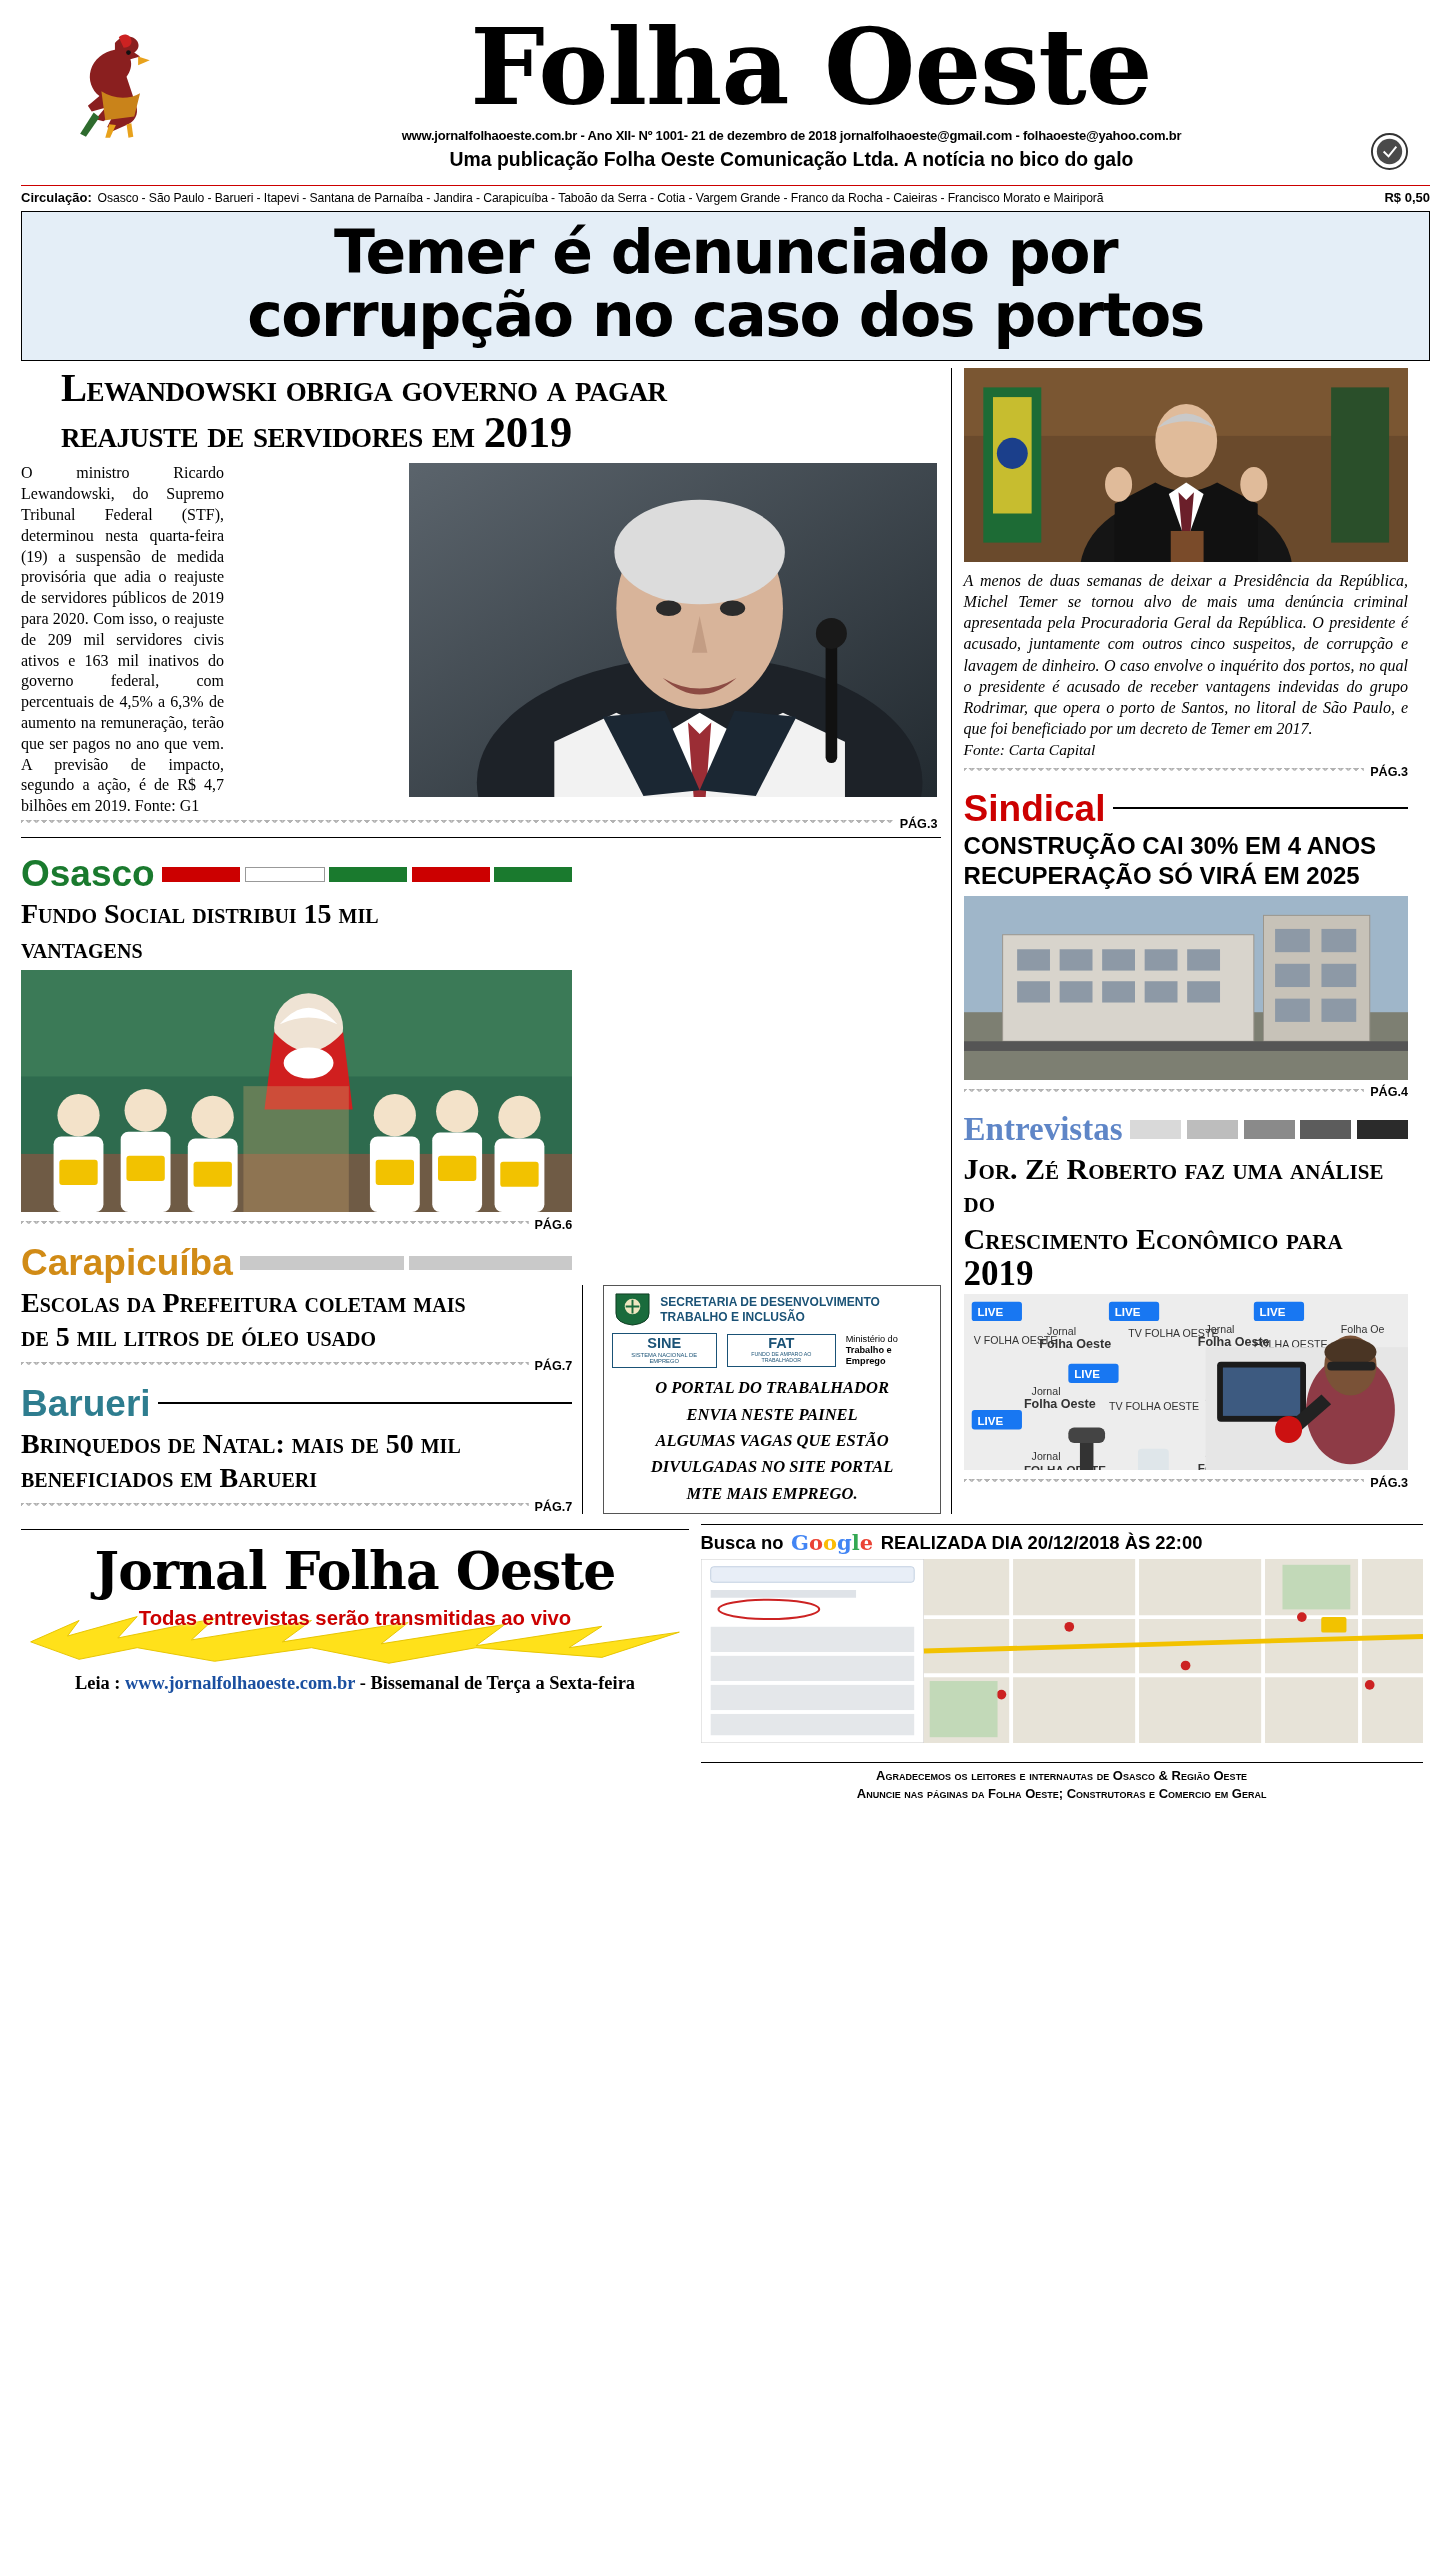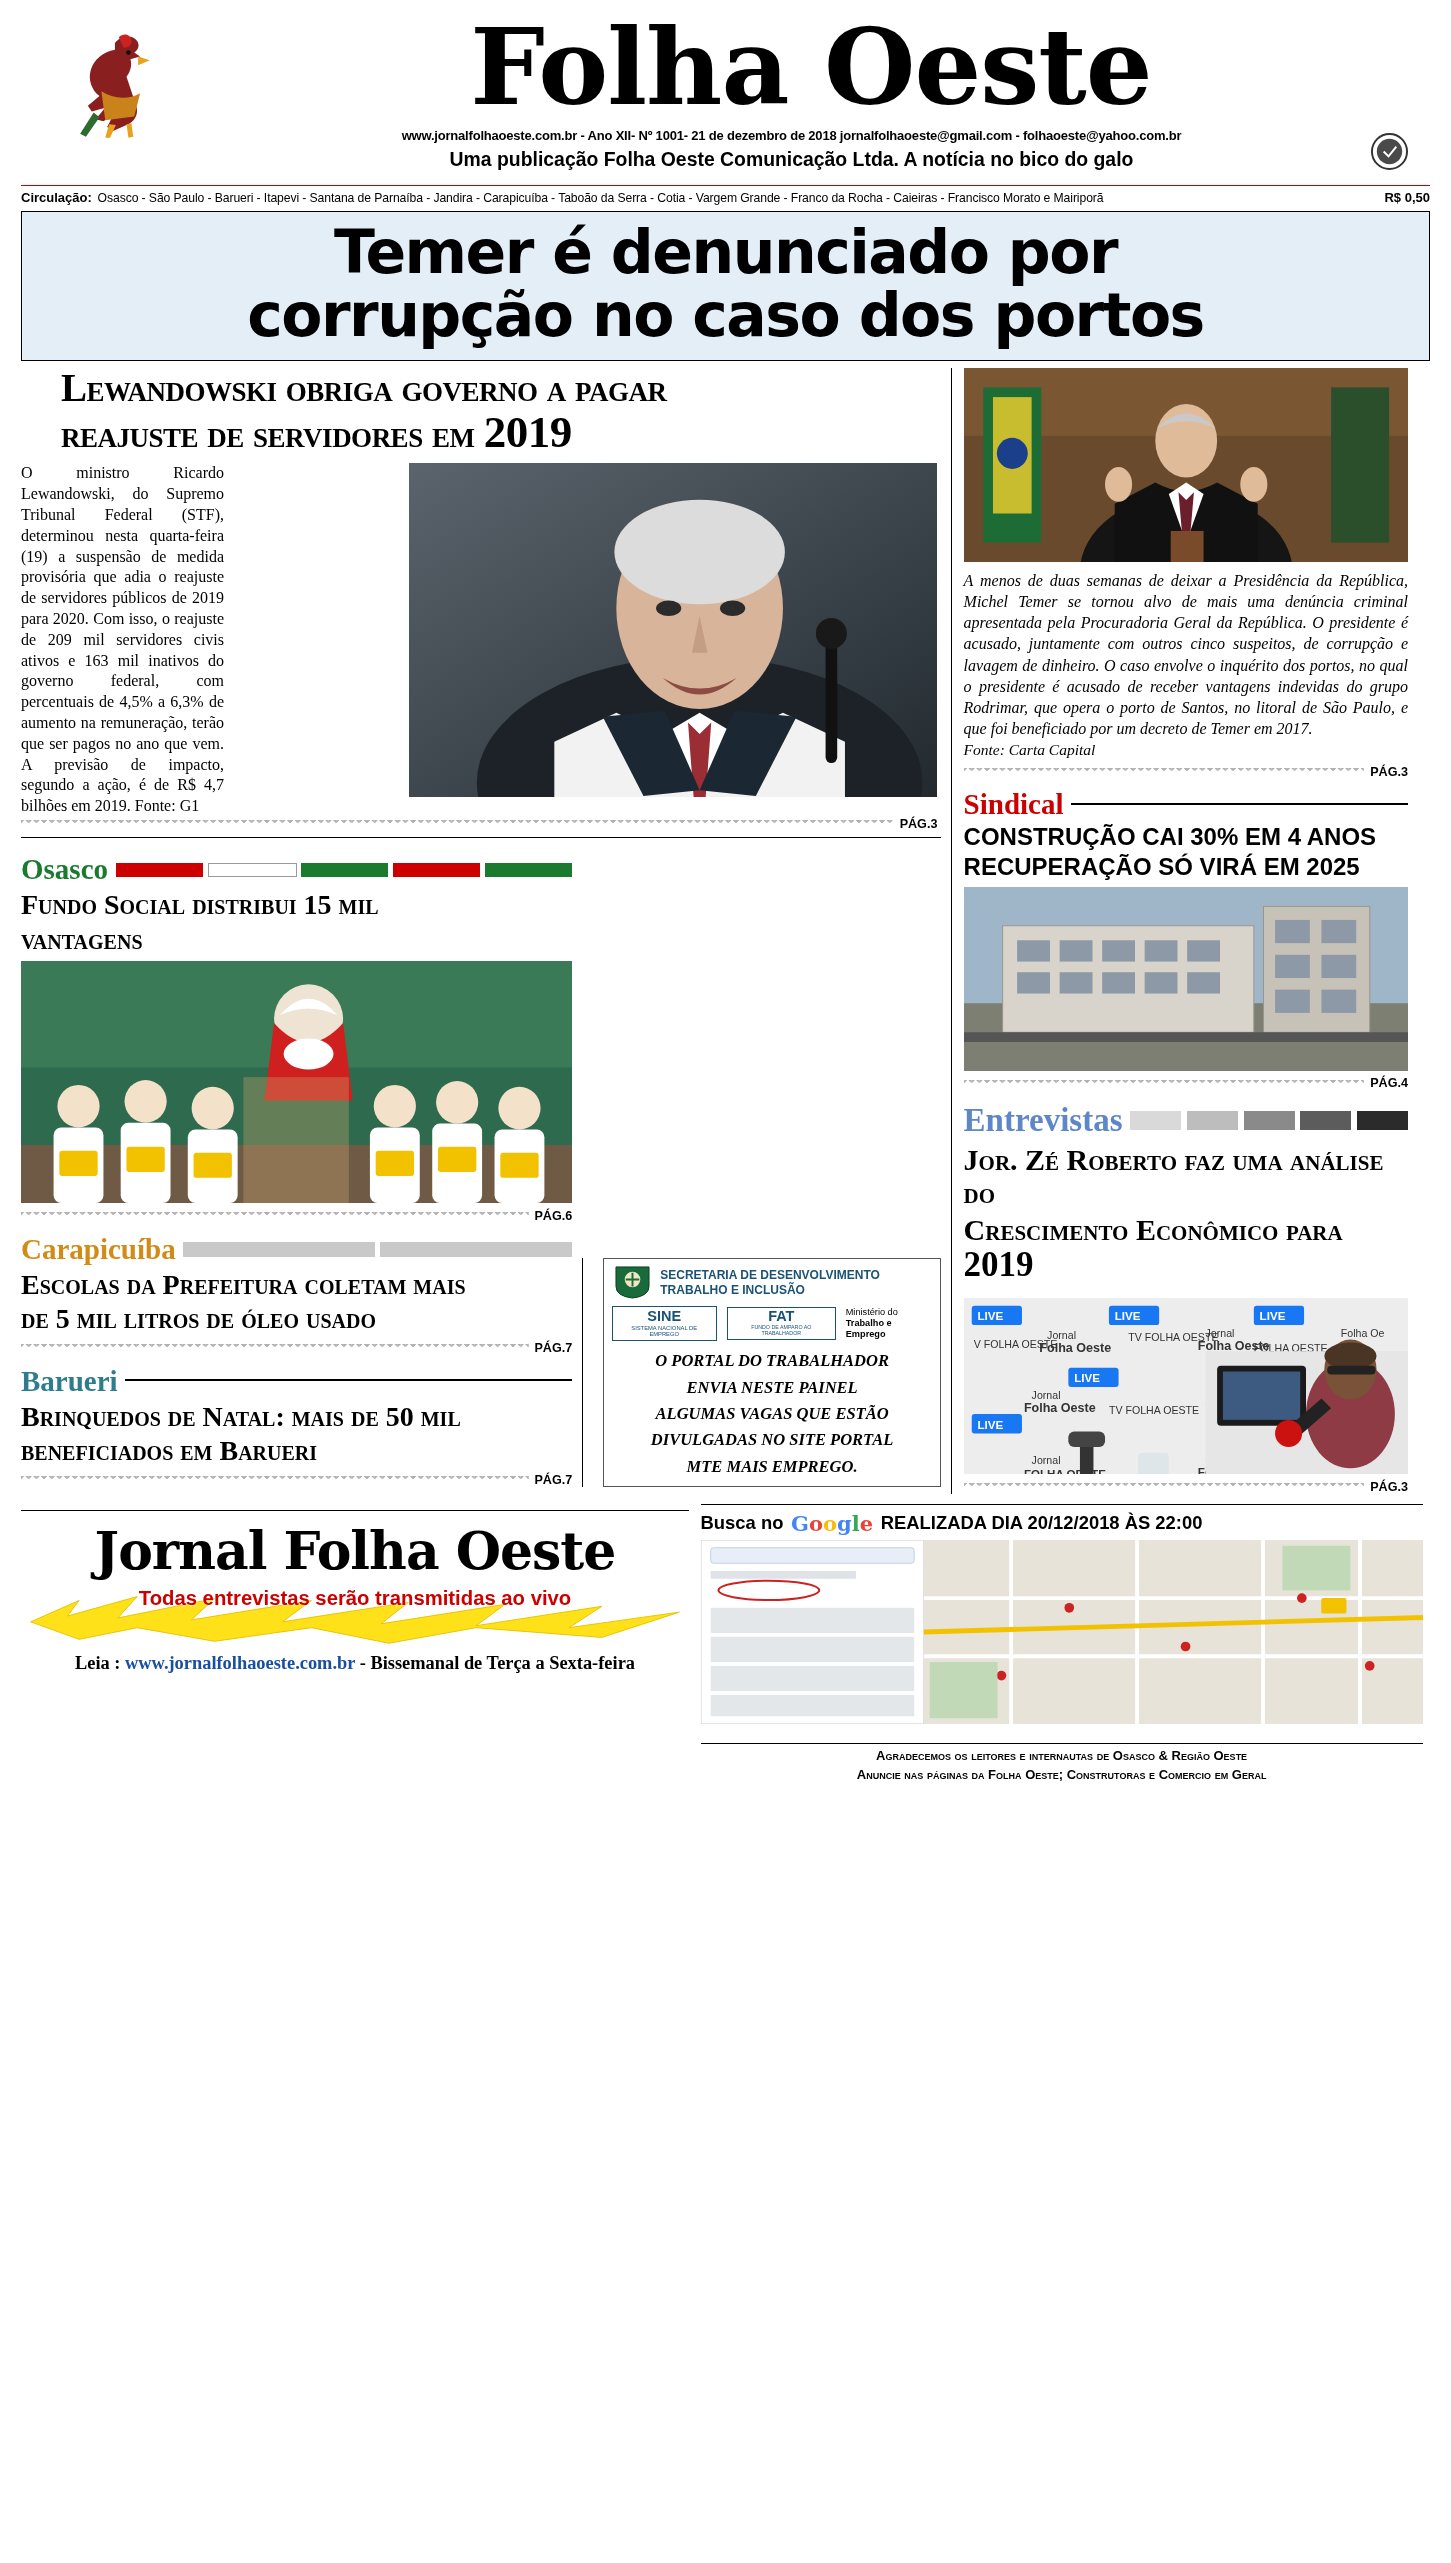--- a/index.html
+++ b/index.html
@@ -106,22 +106,22 @@
   .temer-text {
     margin-top:7.7px; font-size:16px; line-height:1.32;
     text-align:justify; font-style:italic;
   }
   .temer-src { font-style:italic; font-size:15.5px; margin-top:1.9px; }
 
   .sec-head {
     display:flex; align-items:center; gap:7.7px; margin-top:9.7px;
   }
   .sec-head .label {
-    font-family:Liberation Serif, serif;
-    font-size:29px; font-weight:bold;
+    font-family:Liberation Sans, sans-serif;
+    font-size:37px; font-weight:bold;
   }
   .sec-head .label.green { color:#1a7a2e; }
   .sec-head .label.orange { color:#d18b16; }
   .sec-head .label.teal { color:#2e7d8f; }
   .sec-head .label.red { color:#cc0000; }
   .sec-head .bars { flex:1; display:flex; gap:4.8px; height:15.5px; align-items:center; }
   .sec-head .bars i { display:block; height:14.5px; flex:1; }
   .sec-head .rule2 { flex:1; border-top:2.9px double #000; height:3.9px; }
 
   .headline-sc {
@@ -505,21 +505,21 @@
           <i style="background:#5c5c5c"></i>
           <i style="background:#2b2b2b"></i>
         </span>
       </div>
       <div class="headline-sc" style="font-size:30px">Jor. Zé Roberto faz uma análise do</div>
       <div class="headline-sc" style="font-size:30px">
         <span>Crescimento Econômico para</span>
         <span style="font-size:35px">2019</span>
       </div>
 
-      <div class="ph" style="width:100%;height:176px;margin-top:14px;background:#f2f2f2;position:relative">
+      <div class="ph" style="width:100%;height:176px;margin-top:1px;background:#f2f2f2;position:relative">
         <svg viewBox="0 0 460 215" width="100%" height="208" preserveAspectRatio="none">
           <rect width="460" height="215" fill="#ededed"></rect>
           <g font-family="Liberation Sans, sans-serif">
             <g>
               <rect x="8" y="8" width="52" height="20" rx="3" fill="#1877F2"></rect>
               <text x="14" y="23" font-size="12" fill="#fff" font-weight="bold">LIVE</text>
               <rect x="150" y="8" width="52" height="20" rx="3" fill="#1877F2"></rect>
               <text x="156" y="23" font-size="12" fill="#fff" font-weight="bold">LIVE</text>
               <rect x="300" y="8" width="52" height="20" rx="3" fill="#1877F2"></rect>
               <text x="306" y="23" font-size="12" fill="#fff" font-weight="bold">LIVE</text>

